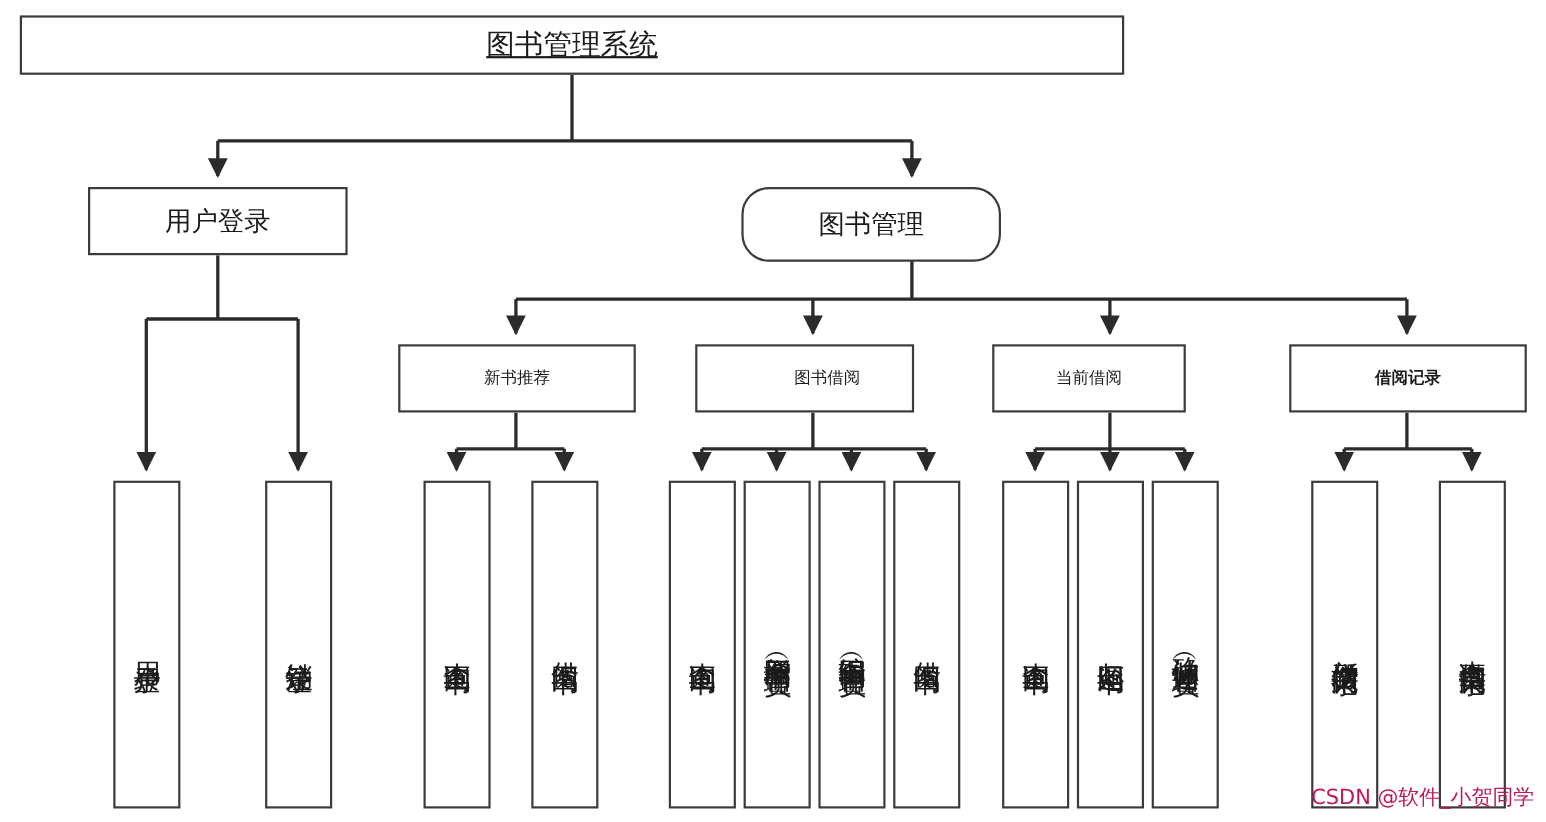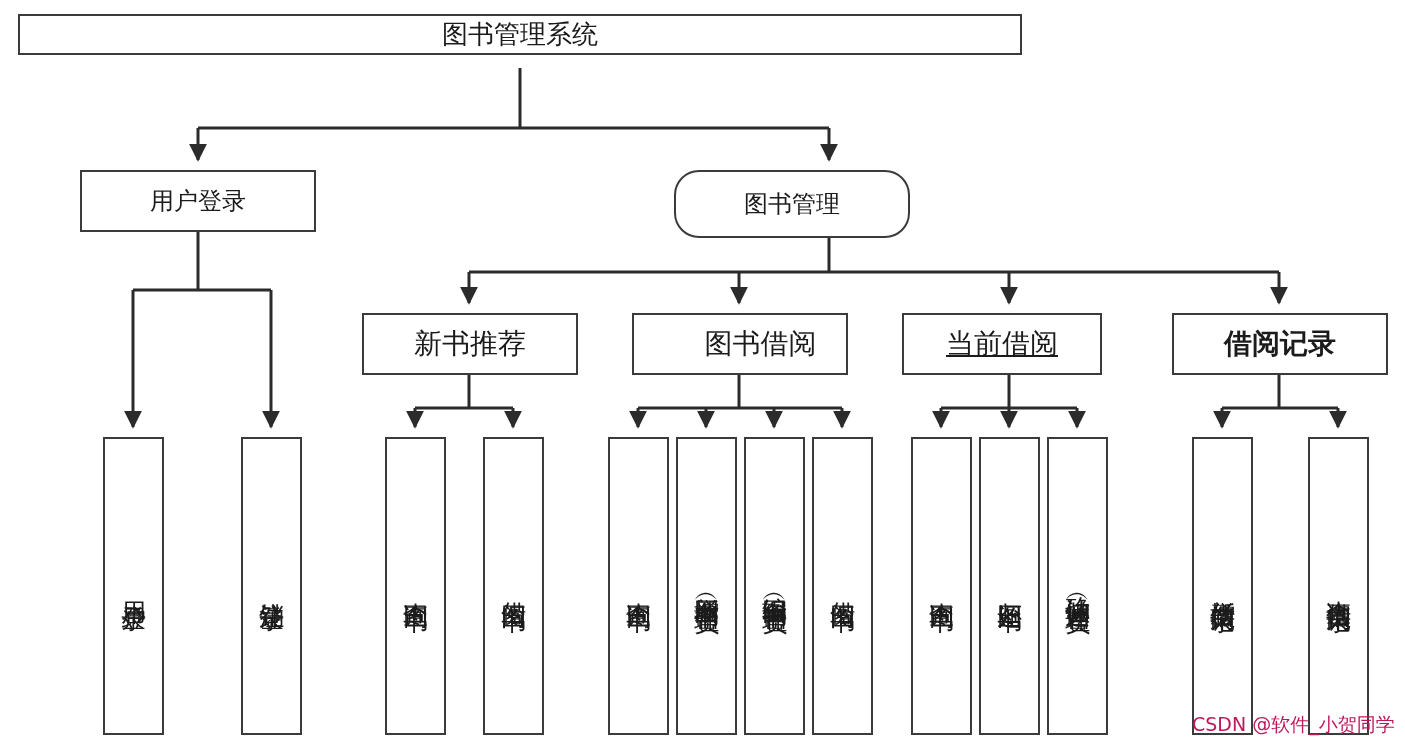--- a/index.html
+++ b/index.html
@@ -42,21 +42,21 @@
     line-height: 1.18;
     white-space: nowrap;
   }
   .root {
     font-size: 26px;
   }
   .lvl2 {
     font-size: 24px;
   }
   .lvl3 {
-    font-size: 28px;
+    font-size: 15px;
   }
   .leaf {
     font-size: 25px;
   }
   #edges {
     position: absolute;
     left: 0;
     top: 0;
     width: 1405px;
     height: 747px;
@@ -123,41 +123,41 @@
       <path d="M 1009 408 L 1009 427" marker-end="url(#arrow)"></path>
       <path d="M 1077 408 L 1077 427" marker-end="url(#arrow)"></path>
 
       <path d="M 1279 375 L 1279 408"></path>
       <path d="M 1222 408 L 1338 408"></path>
       <path d="M 1222 408 L 1222 427" marker-end="url(#arrow)"></path>
       <path d="M 1338 408 L 1338 427" marker-end="url(#arrow)"></path>
     </g>
   </svg>
 
-  <div class="node horiz root" style="left:18px; top:14px; width:1004px; height:41px;">
+  <div class="node horiz root" style="left:18px; top:14px; width:1004px; height:54px;text-decoration:underline;">
     <span class="node-label">图书管理系统</span>
   </div>
 
   <div class="node horiz lvl2" style="left:80px; top:170px; width:236px; height:62px;">
     <span class="node-label">用户登录</span>
   </div>
 
   <div class="node horiz lvl2" style="left:674px; top:170px; width:236px; height:68px;border-radius:25px;">
     <span class="node-label">图书管理</span>
   </div>
 
   <div class="node horiz lvl3" style="left:362px; top:313px; width:216px; height:62px;">
     <span class="node-label">新书推荐</span>
   </div>
 
-  <div class="node horiz lvl3" style="left:632px; top:313px; width:216px; height:62px;padding-left:41px;">
+  <div class="node horiz lvl3" style="left:632px; top:313px; width:199px; height:62px;padding-left:41px;">
     <span class="node-label">图书借阅</span>
   </div>
 
-  <div class="node horiz lvl3" style="left:902px; top:313px; width:200px; height:62px;text-decoration:underline;">
+  <div class="node horiz lvl3" style="left:902px; top:313px; width:176px; height:62px;">
     <span class="node-label">当前借阅</span>
   </div>
 
   <div class="node horiz lvl3" style="left:1172px; top:313px; width:216px; height:62px;font-weight:bold;">
     <span class="node-label">借阅记录</span>
   </div>
 
   <div class="node vert leaf" style="left:103px; top:437px; width:61px; height:298px;">
     <span class="node-label">用户登录</span>
   </div>

